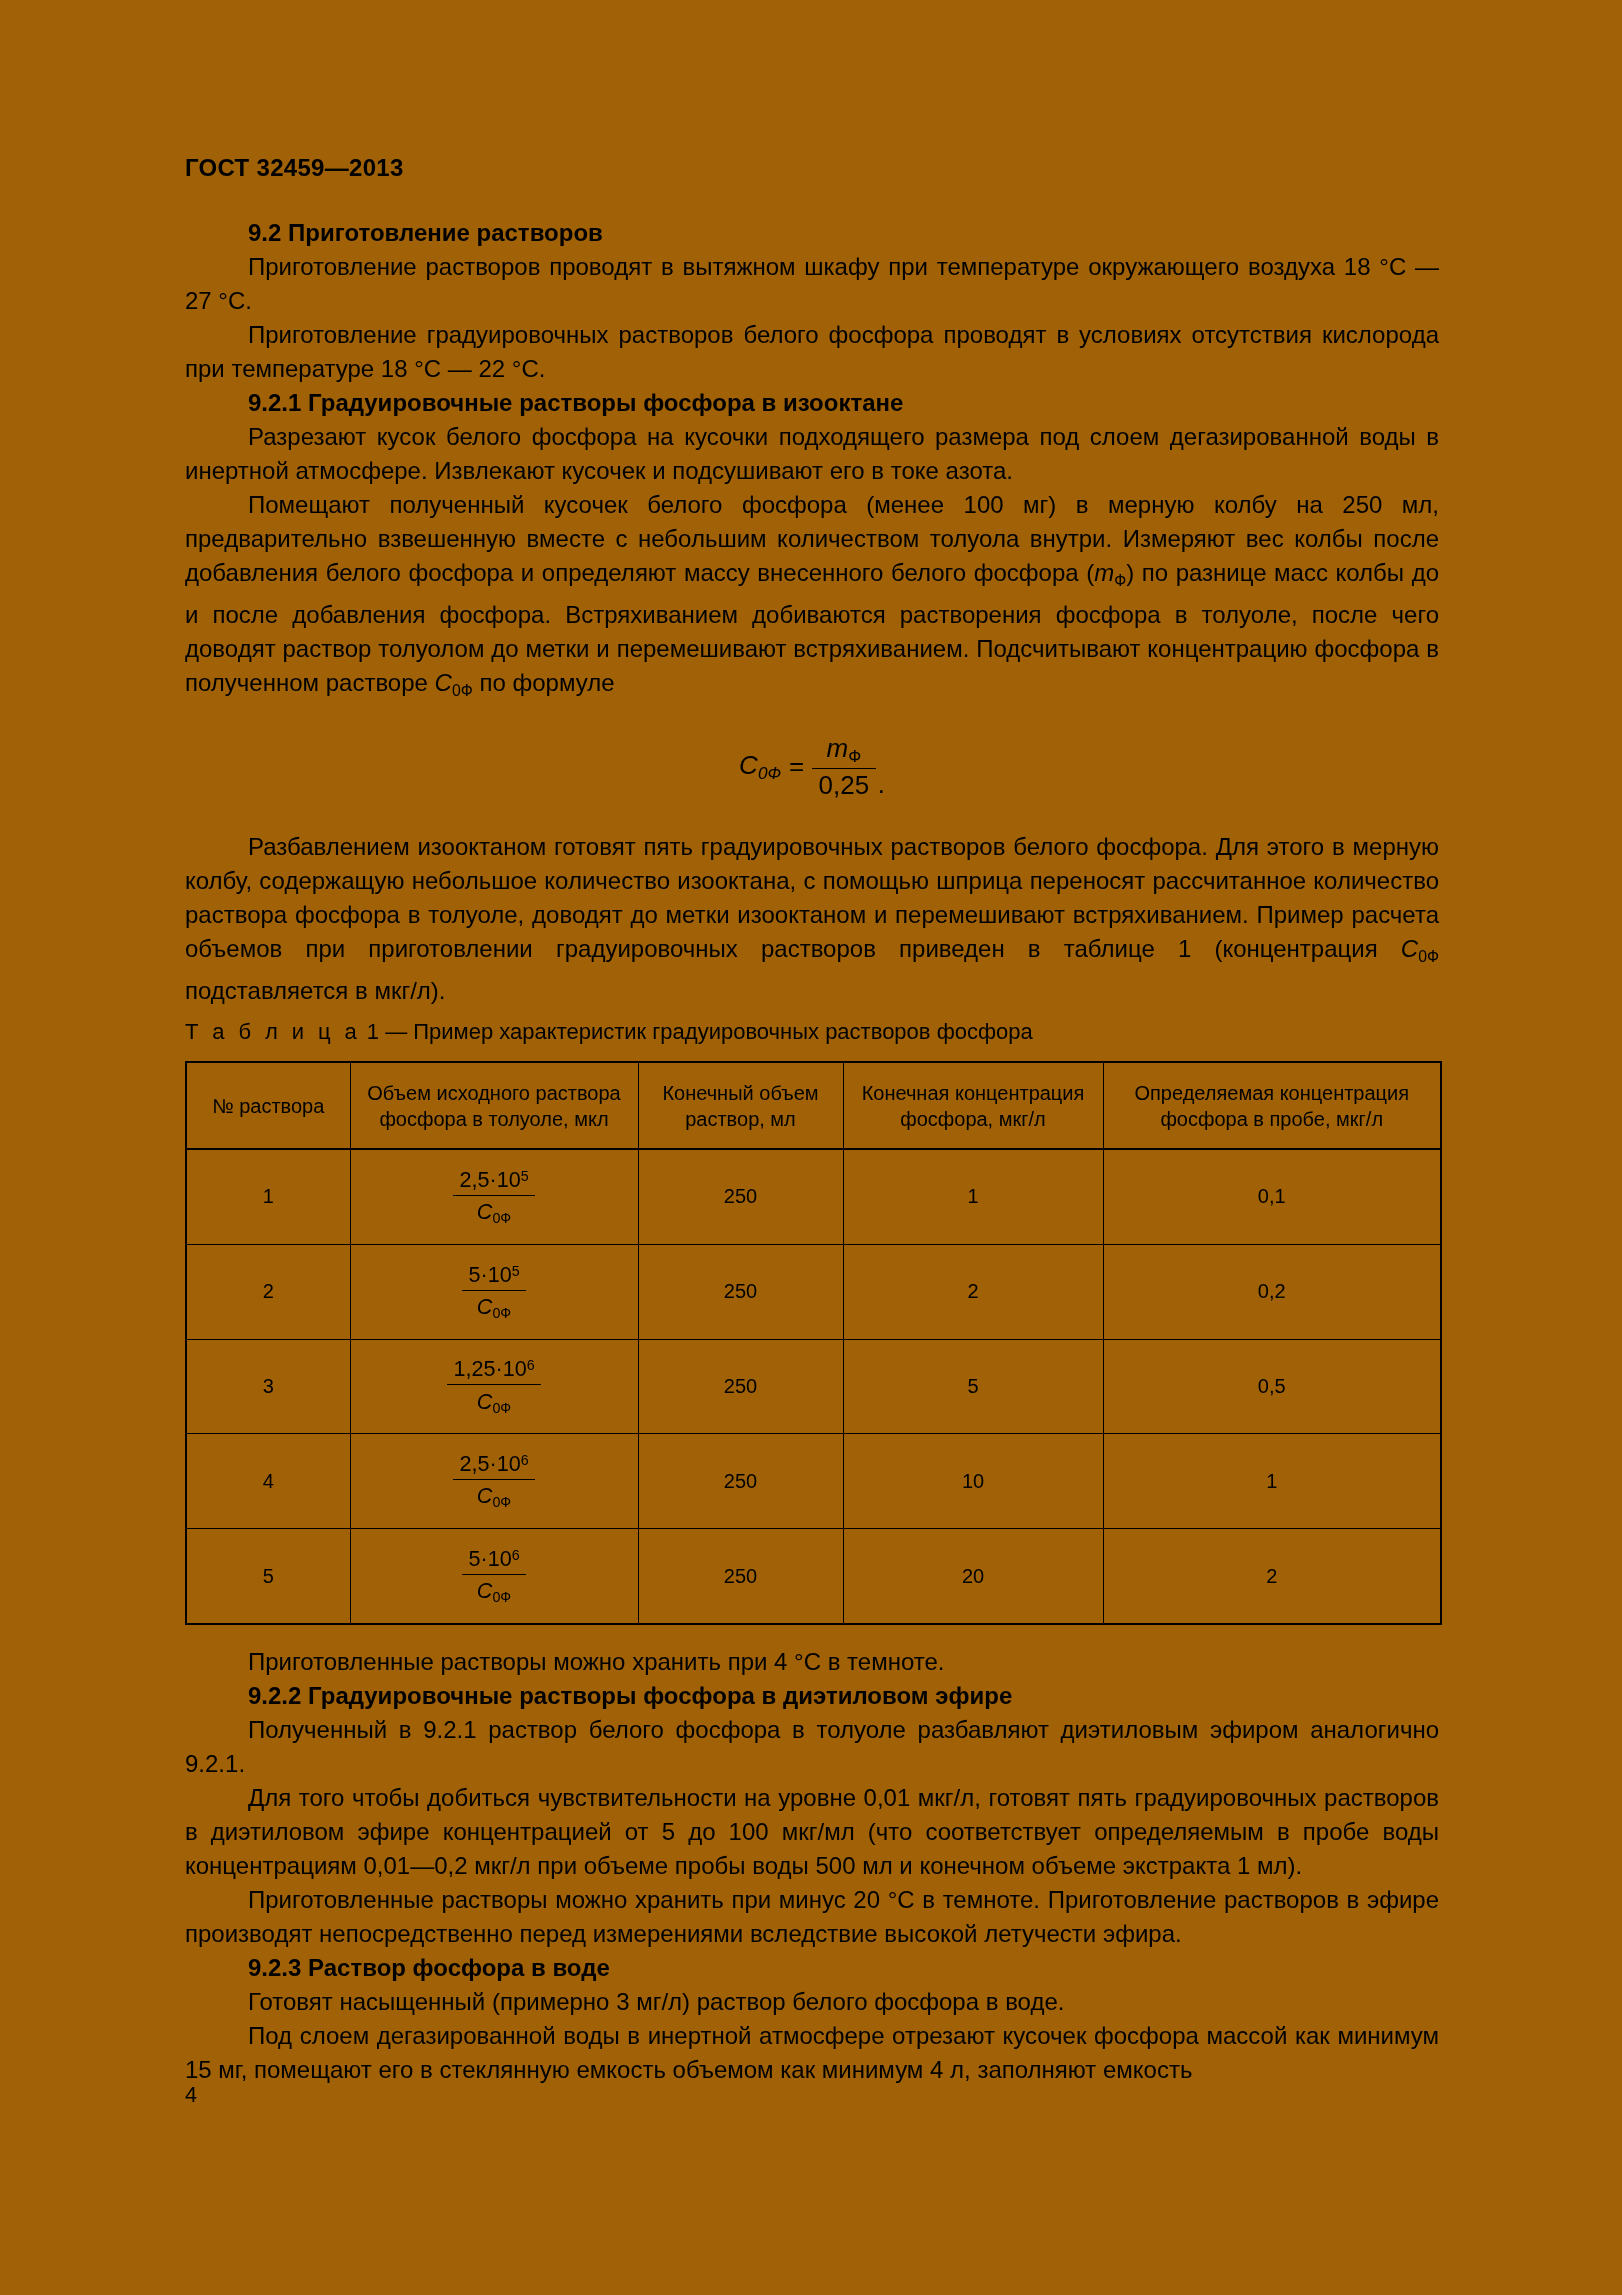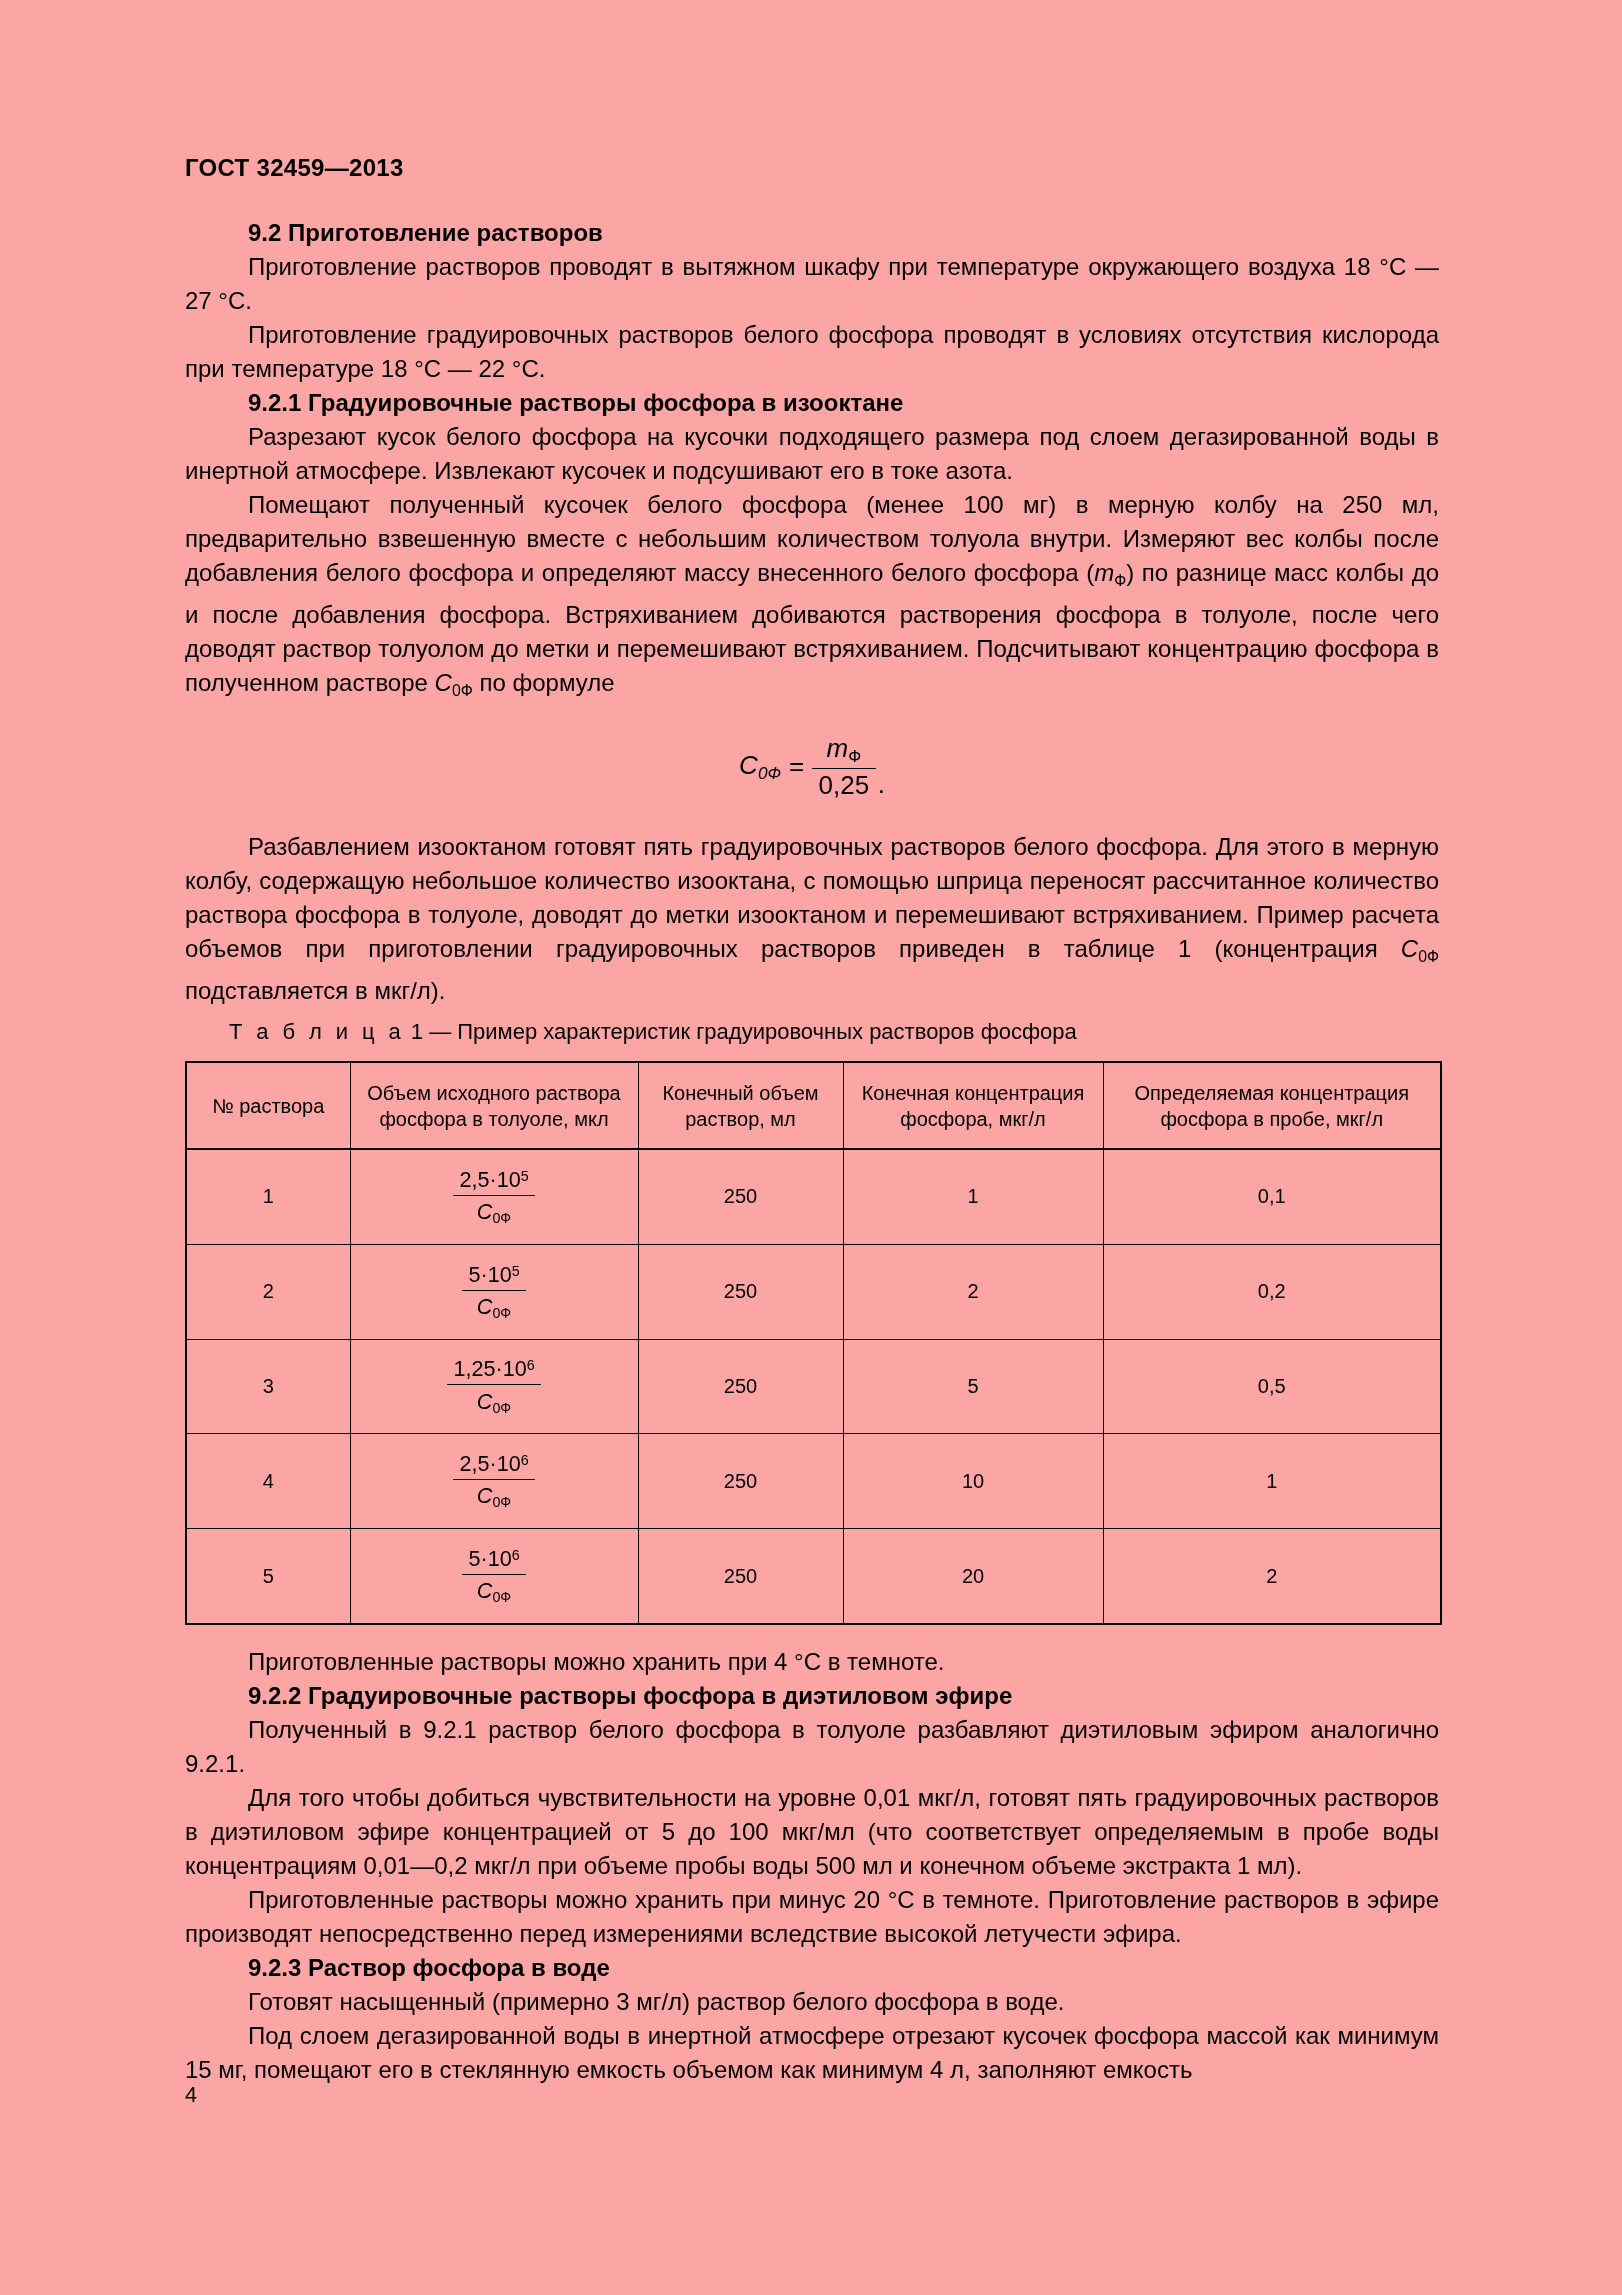--- a/index.html
+++ b/index.html
@@ -4,21 +4,21 @@
 <style>
   html, body {
     margin: 0;
     padding: 0;
     background: #ffffff;
   }
   .page {
     position: relative;
     width: 1623px;
     height: 2295px;
-    background: #fca5a5;
+    background: #a16207;
     font-family: "Liberation Sans", sans-serif;
     color: #000000;
     box-sizing: border-box;
     overflow: hidden;
   }
 
   
   .running-head {
     position: absolute;
     left: 185px;
@@ -101,21 +101,20 @@
   
   .table-caption {
     margin: 0;
     font-size: 22px;
     line-height: 30px;
     padding-top: 9.2px;
     padding-bottom: 14.4px;
   }
   .table-caption .spaced {
     letter-spacing: 3.9px;
-    margin-left: 44px;
   }
 
   
   table.gost {
     border-collapse: collapse;
     width: 1254px;
     table-layout: fixed;
     font-size: 20px;
   }
   table.gost th,

